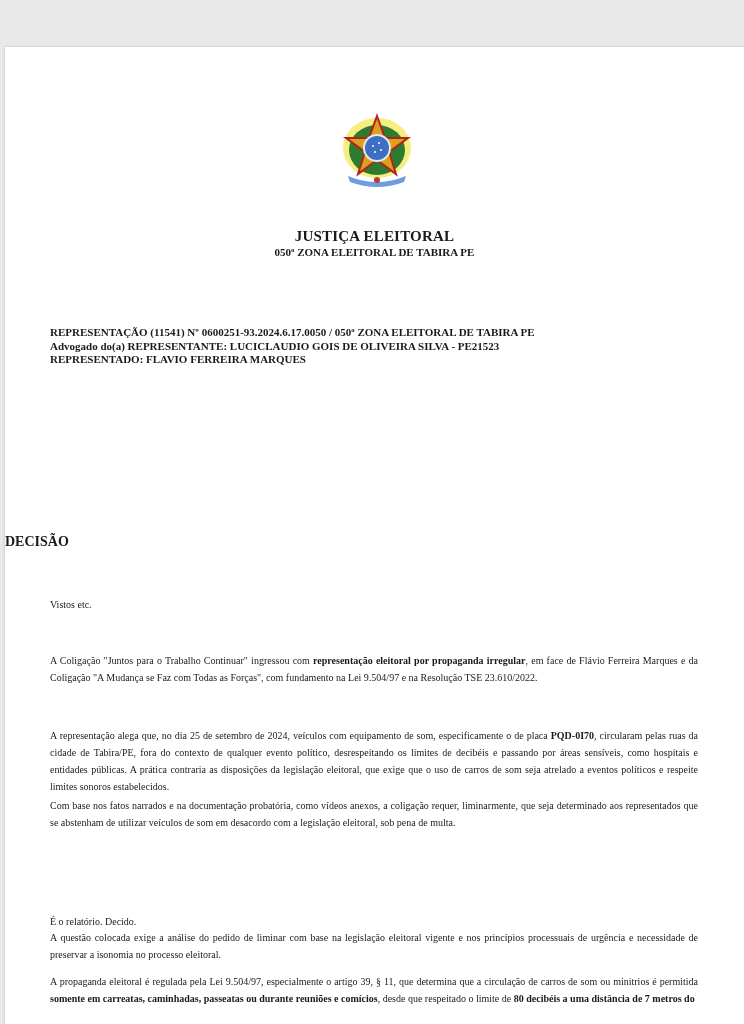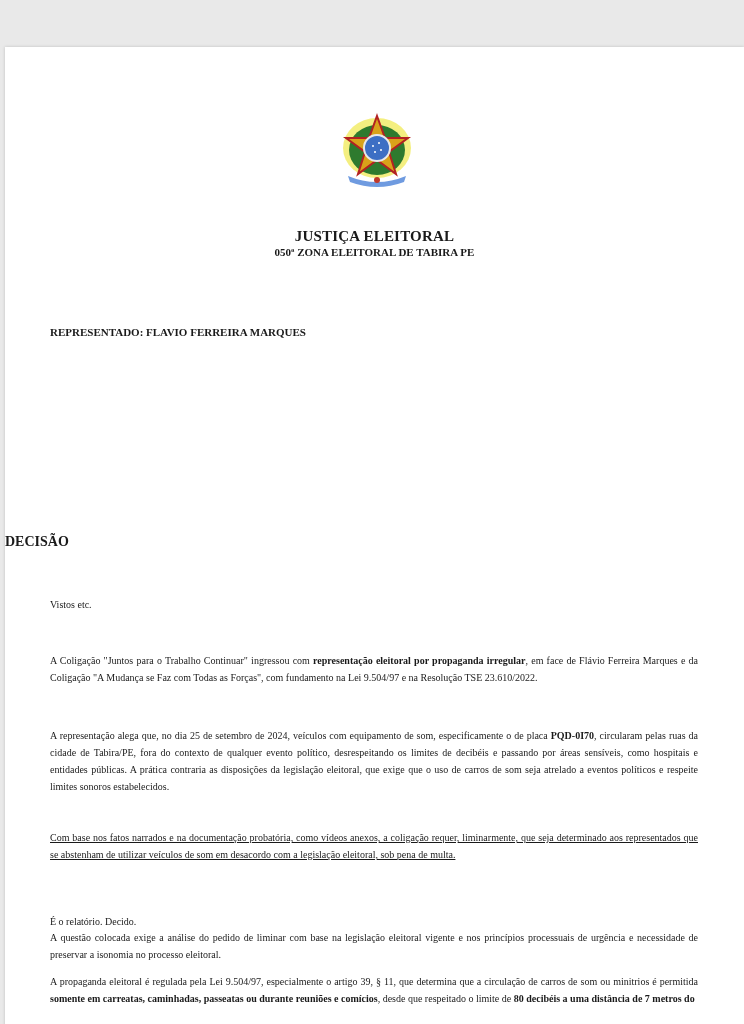--- a/index.html
+++ b/index.html
@@ -31,21 +31,21 @@
     font-weight: bold; font-size: 14px;
   }
   .body-text {
     position: absolute; left: 45px; width: 648px; font-size: 10px; line-height: 17px;
     text-align: justify; text-align-last: left;
   }
   .body-text b { font-weight: bold; }
   .p-vistos { top: 549px; }
   .p1 { top: 605px; }
   .p2 { top: 680px; }
-  .p3 { top: 782px; text-decoration: underline; }
+  .p3 { top: 750px; }
   .p4 { top: 866px; }
   .p5 { top: 882px; }
   .p6 { top: 926px; }
 </style>
 </head>
 <body>
 
 <div class="page">
 
   <svg class="emblem" viewBox="0 0 78 80">
@@ -58,20 +58,22 @@
     <circle cx="43" cy="40" r="1" fill="#fff"></circle>
       <circle cx="37" cy="42" r="1" fill="#fff"></circle>
     <path d="M10 66 Q39 78 68 66 L66 72 Q39 82 12 72 Z" fill="#6f9be0"></path>
     <circle cx="39" cy="70" r="3" fill="#c0392b"></circle>
   </svg>
 
   <div class="header-title">JUSTIÇA ELEITORAL</div>
   <div class="header-sub">050ª ZONA ELEITORAL DE TABIRA PE</div>
 
   <div class="meta">
+    <div>REPRESENTAÇÃO (11541) Nº 0600251-93.2024.6.17.0050 / 050ª ZONA ELEITORAL DE TABIRA PE</div>
+    <div>Advogado do(a) REPRESENTANTE: LUCICLAUDIO GOIS DE OLIVEIRA SILVA - PE21523</div>
     <div>REPRESENTADO: FLAVIO FERREIRA MARQUES</div>
   </div>
 
   <div class="decision-title">DECISÃO</div>
 
   <div class="body-text p-vistos">Vistos etc.</div>
 
   <div class="body-text p1"><span>A Coligação "Juntos para o Trabalho Continuar" ingressou com </span><b>representação eleitoral por propaganda irregular</b><span>, em face de Flávio Ferreira Marques e da Coligação "A Mudança se Faz com Todas as Forças", com fundamento na Lei 9.504/97 e na Resolução TSE 23.610/2022.</span></div>
 
   <div class="body-text p2"><span>A representação alega que, no dia 25 de setembro de 2024, veículos com equipamento de som, especificamente o de placa </span><b>PQD-0I70</b><span>, circularam pelas ruas da cidade de Tabira/PE, fora do contexto de qualquer evento político, desrespeitando os limites de decibéis e passando por áreas sensíveis, como hospitais e entidades públicas. A prática contraria as disposições da legislação eleitoral, que exige que o uso de carros de som seja atrelado a eventos políticos e respeite limites sonoros estabelecidos.</span></div>

